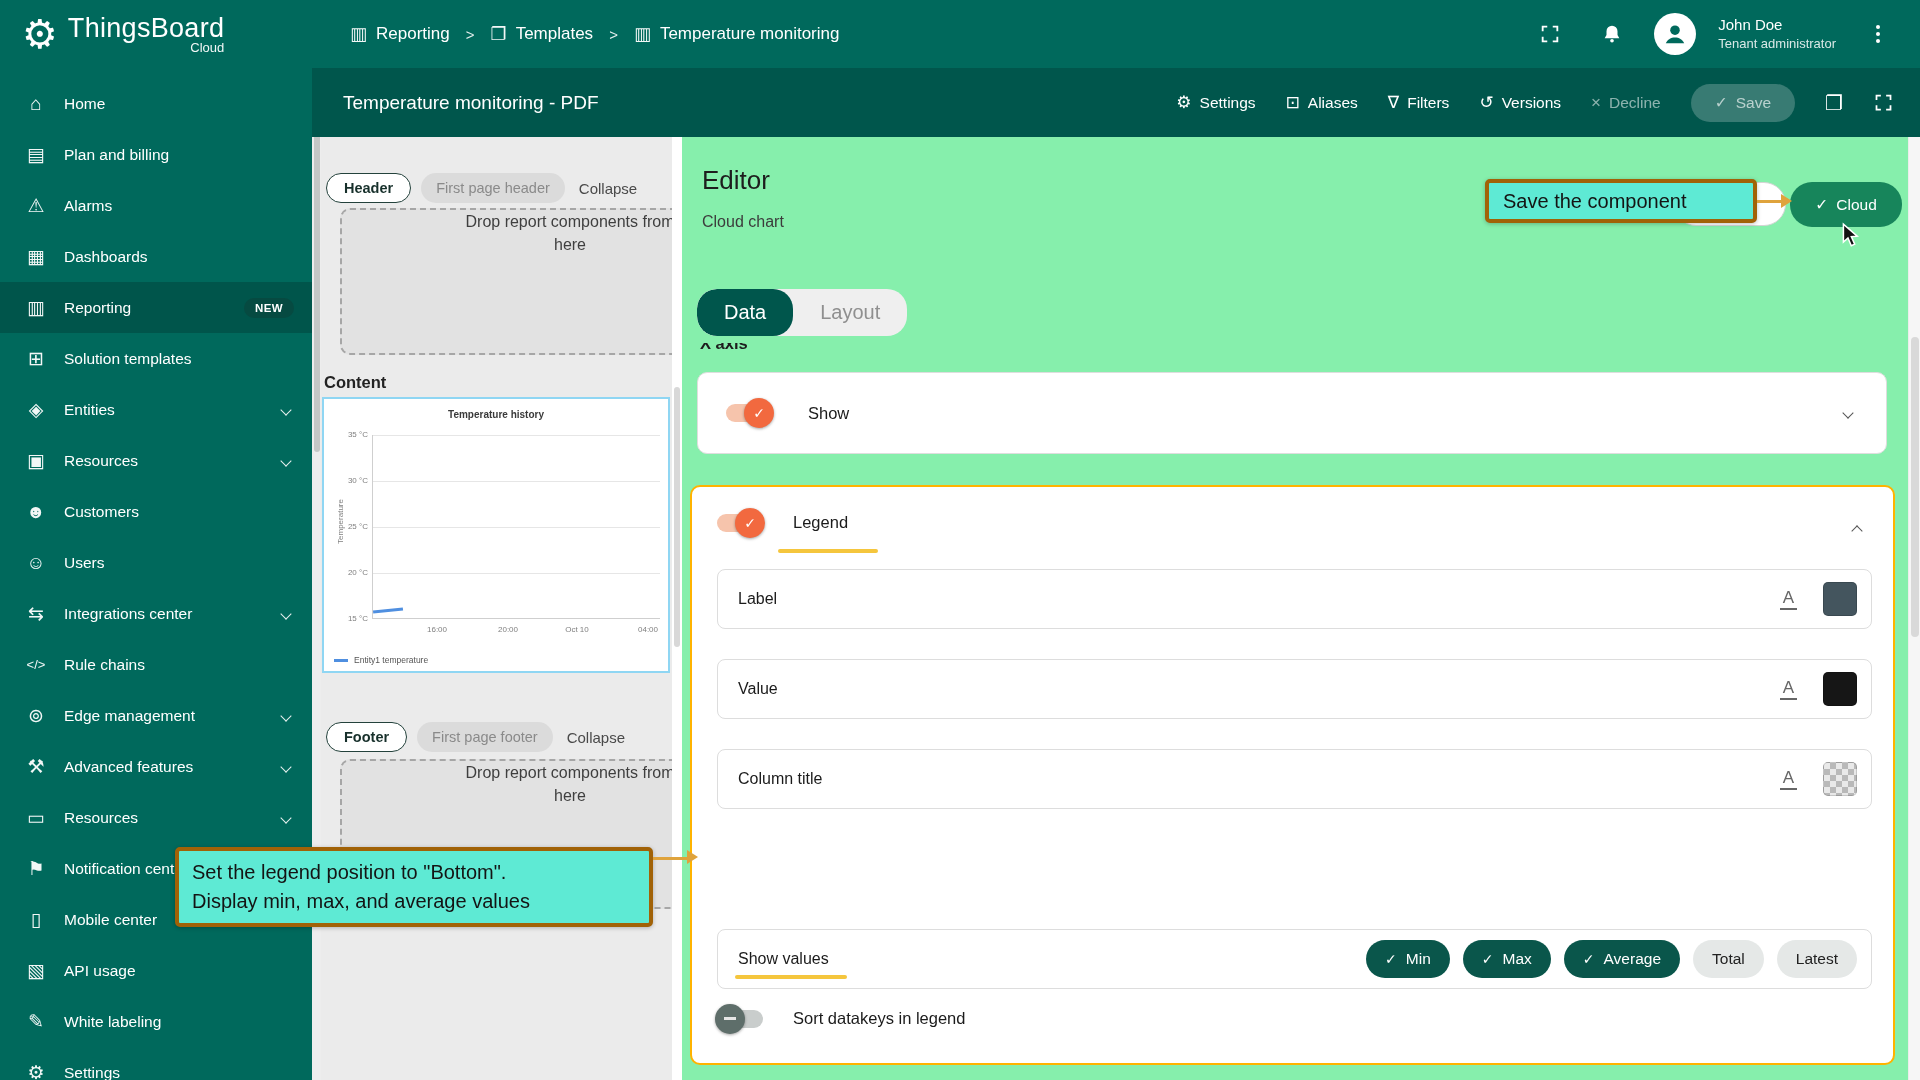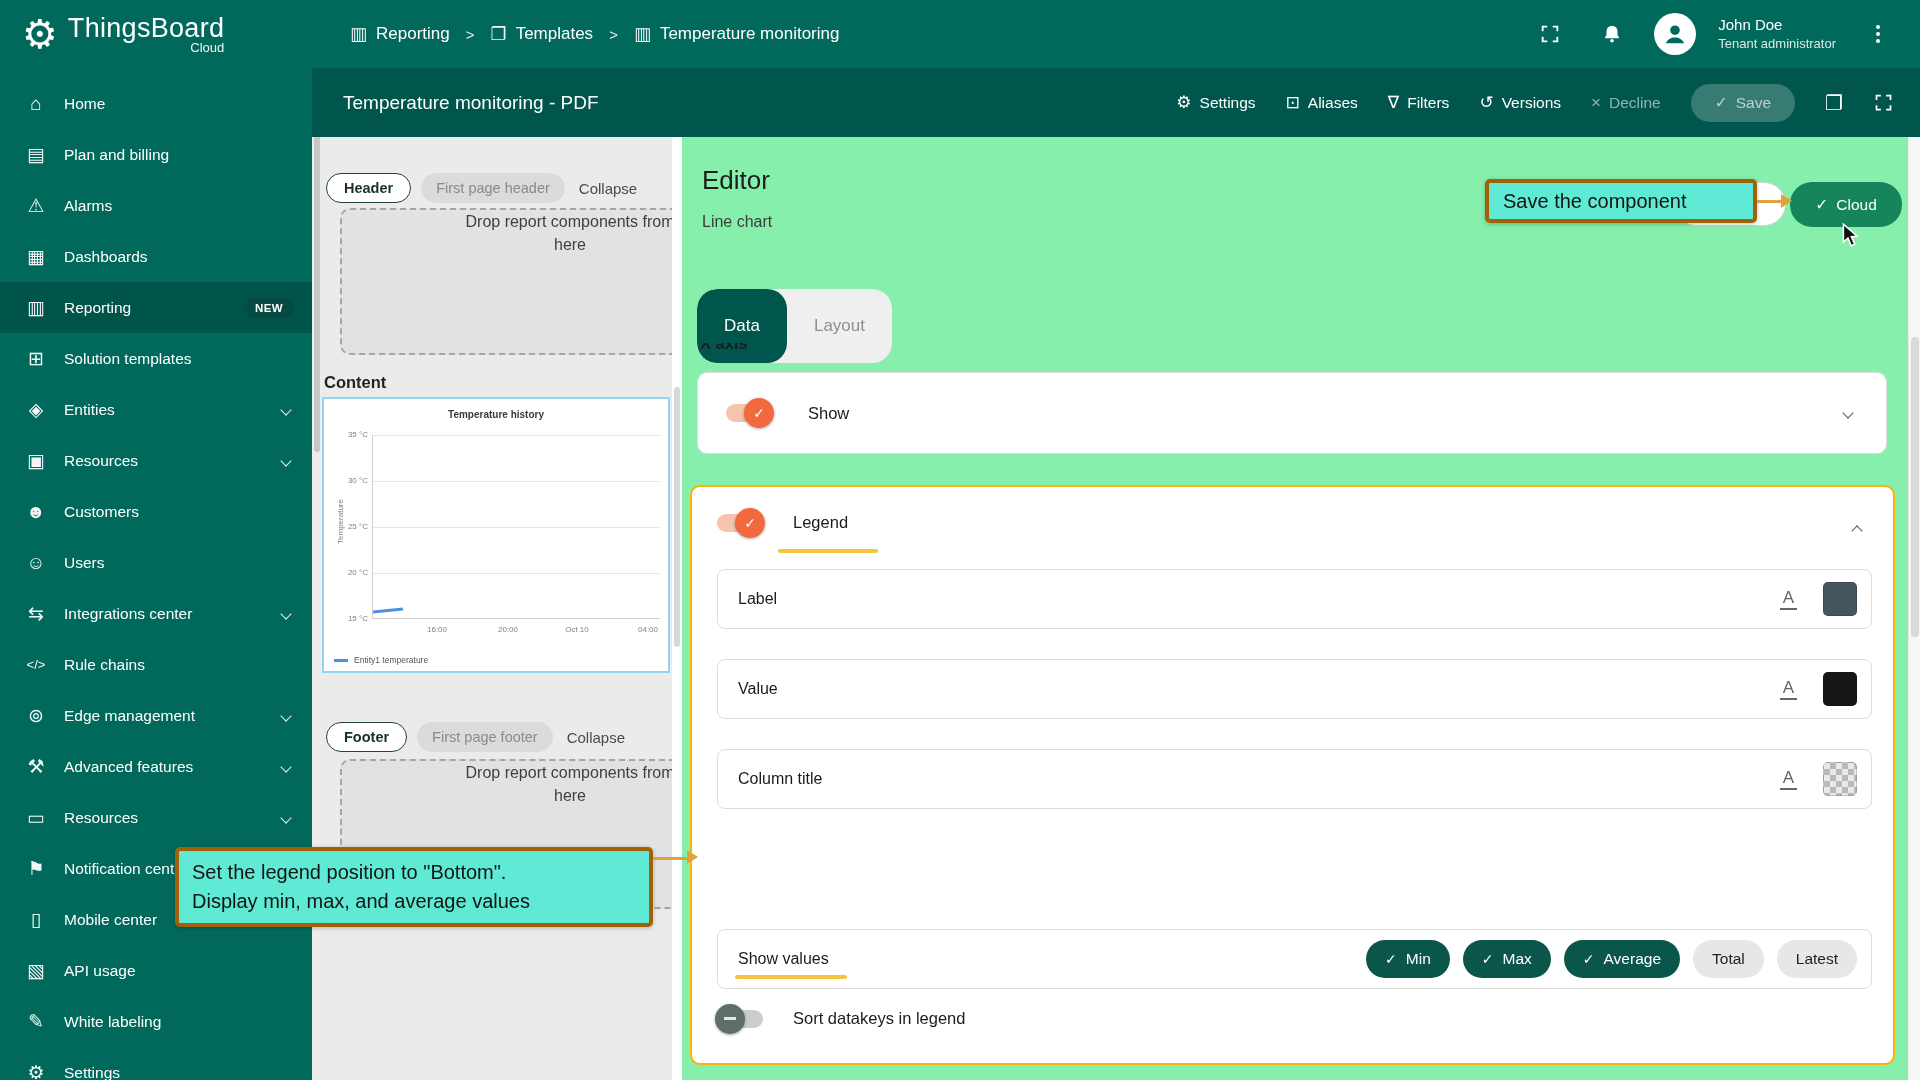--- a/index.html
+++ b/index.html
@@ -79,21 +79,21 @@
 
   
   .editor { position:absolute; left:682px; top:137px; right:0; bottom:0; background:#86efac; z-index:5; }
   .ed-title { position:absolute; left:20px; top:28px; font-size:26px; font-weight:500; color:#1D1D1D; }
   .ed-sub { position:absolute; left:20px; top:76px; font-size:16px; color:#3C3C3C; }
   .btn-cancel { position:absolute; left:992px; top:45px; width:112px; height:44px; background:#fff; border:1px solid #D5D5D5;
                 border-radius:22px; display:flex; align-items:center; justify-content:center; font-size:15.5px; color:#444; z-index:1; }
   .btn-apply { position:absolute; left:1108px; top:45px; width:112px; height:45px; background:#17855B; border-radius:22px;
                display:flex; align-items:center; justify-content:center; gap:8px; color:#fff; font-size:15.5px; z-index:2; }
   .tabs { position:absolute; left:15px; top:152px; display:flex; background:#EFEFEF; border-radius:20px; overflow:hidden; }
-  .tab { padding:27px 27px; font-size:17px; color:#8F8F8F; border-radius:20px; }
+  .tab { padding:12px 27px; font-size:20px; color:#8F8F8F; border-radius:20px; }
   .tab.active { background:#00564C; color:#fff; font-weight:500; }
   .xaxis-clip { position:absolute; left:18px; top:206px; height:13px; overflow:hidden; }
   .xaxis-clip span { display:block; font-size:16.5px; font-weight:bold; color:#1D1D1D; margin-top:-9px; }
 
   .card { position:absolute; background:#fff; border:1px solid #DEDEDE; border-radius:10px; }
   .card-xaxis { left:15px; top:235px; width:1190px; height:82px; display:flex; align-items:center; padding:0 34px 0 28px; gap:36px; font-size:16.5px; }
   .card-xaxis .chev, .legend-chev { color:#555; }
   .card-xaxis .chev { margin-left:auto; }
 
   .card-legend { left:8px; top:348px; width:1205px; height:580px; border:2px solid #FFB300; }
@@ -378,21 +378,21 @@
   <div class="dropzone" style="left:20px; top:622px; width:460px; height:150px;">
     <span>Drop report components from here</span>
   </div>
 </div>
 <div class="panel-scroll">
   <div class="panel-thumb"></div>
 </div>
 
 <div class="editor">
   <div class="ed-title">Editor</div>
-  <div class="ed-sub">Line chart</div>
+  <div class="ed-sub">Cloud chart</div>
 
   <div class="btn-cancel">
     <span>Cancel</span>
   </div>
   <div class="btn-apply">
     <span>✓</span>
     <span>Cloud</span>
   </div>
 
   <div class="tabs">

